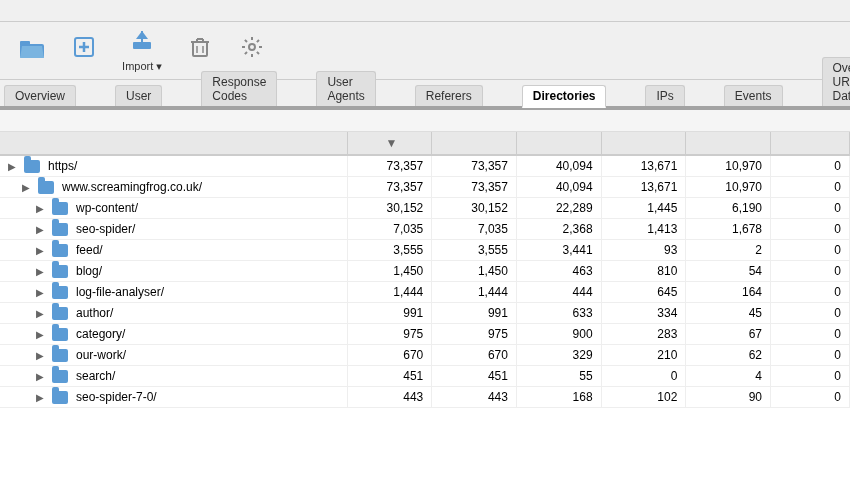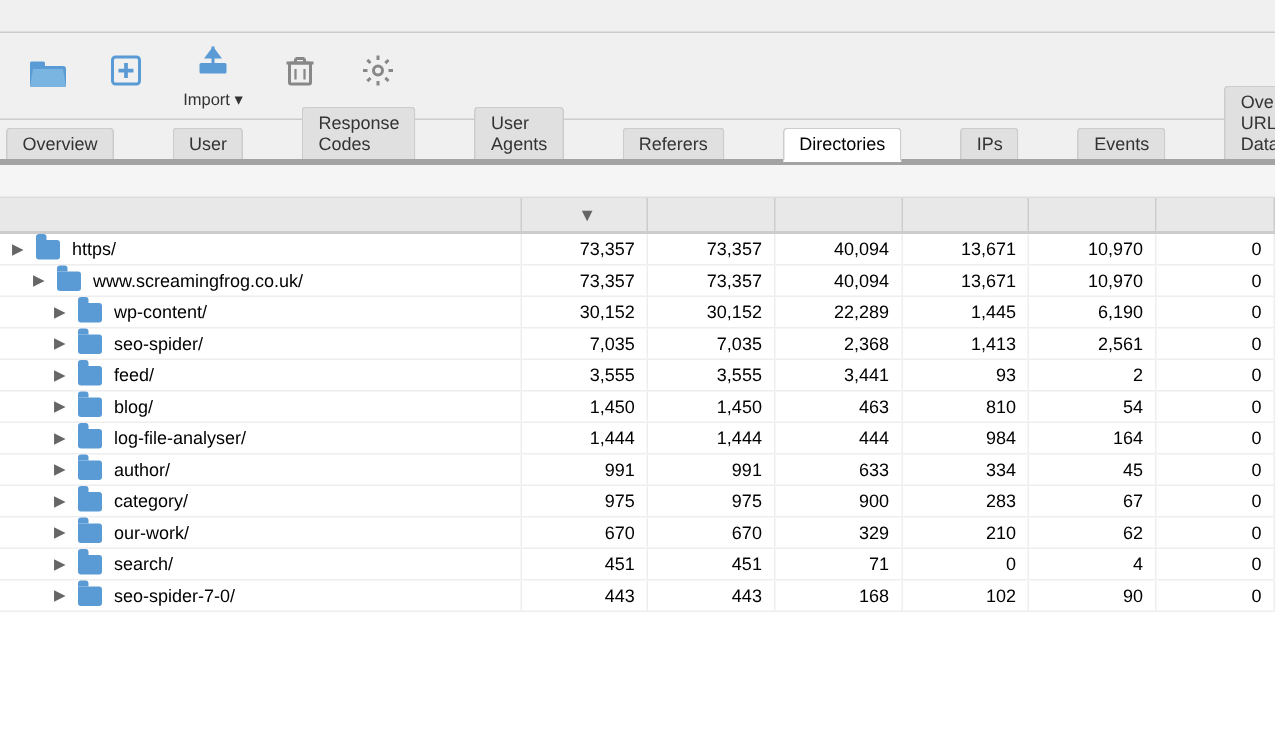--- a/index.html
+++ b/index.html
@@ -77,21 +77,21 @@
       margin-right: 2px;
       font-size: 12px;
       border-radius: 3px 3px 0 0;
       color: #333;
     }
     .tab.active {
       background: #fff;
       border-bottom: 2px solid #fff;
       margin-bottom: -2px;
       color: #000;
-      font-weight: normal;
+      font-weight: bold;
       text-align: right;
     }
 
     
     .content {
       background: #fff;
       height: calc(500px - 22px - 58px - 30px - 22px);
       overflow: hidden;
     }
 
@@ -329,21 +329,21 @@
       <span style="display:inline-block; width:16px; height:13px; background:#5b9bd5; border-radius:0 2px 2px 2px; position:relative; margin-right:4px; flex-shrink:0;">
         <span style="position:absolute; top:-4px; left:0; width:7px; height:4px; background:#5b9bd5; border-radius:2px 2px 0 0;"></span>
       </span>
       <span>seo-spider/</span>
     </div>
   </td>
             <td>7,035</td>
             <td>7,035</td>
             <td>2,368</td>
             <td>1,413</td>
-            <td>2,561</td>
+            <td>1,678</td>
             <td>0</td>
           </tr>
           <tr>
             <td>
     <div class="path-cell" style="padding-left:28px;">
       <span class="expand-btn">▶</span>
       <span style="display:inline-block; width:16px; height:13px; background:#5b9bd5; border-radius:0 2px 2px 2px; position:relative; margin-right:4px; flex-shrink:0;">
         <span style="position:absolute; top:-4px; left:0; width:7px; height:4px; background:#5b9bd5; border-radius:2px 2px 0 0;"></span>
       </span>
       <span>feed/</span>
@@ -379,21 +379,21 @@
       <span class="expand-btn">▶</span>
       <span style="display:inline-block; width:16px; height:13px; background:#5b9bd5; border-radius:0 2px 2px 2px; position:relative; margin-right:4px; flex-shrink:0;">
         <span style="position:absolute; top:-4px; left:0; width:7px; height:4px; background:#5b9bd5; border-radius:2px 2px 0 0;"></span>
       </span>
       <span>log-file-analyser/</span>
     </div>
   </td>
             <td>1,444</td>
             <td>1,444</td>
             <td>444</td>
-            <td>984</td>
+            <td>645</td>
             <td>164</td>
             <td>0</td>
           </tr>
           <tr>
             <td>
     <div class="path-cell" style="padding-left:28px;">
       <span class="expand-btn">▶</span>
       <span style="display:inline-block; width:16px; height:13px; background:#5b9bd5; border-radius:0 2px 2px 2px; position:relative; margin-right:4px; flex-shrink:0;">
         <span style="position:absolute; top:-4px; left:0; width:7px; height:4px; background:#5b9bd5; border-radius:2px 2px 0 0;"></span>
       </span>
@@ -446,21 +446,21 @@
     <div class="path-cell" style="padding-left:28px;">
       <span class="expand-btn">▶</span>
       <span style="display:inline-block; width:16px; height:13px; background:#5b9bd5; border-radius:0 2px 2px 2px; position:relative; margin-right:4px; flex-shrink:0;">
         <span style="position:absolute; top:-4px; left:0; width:7px; height:4px; background:#5b9bd5; border-radius:2px 2px 0 0;"></span>
       </span>
       <span>search/</span>
     </div>
   </td>
             <td>451</td>
             <td>451</td>
-            <td>71</td>
+            <td>55</td>
             <td>0</td>
             <td>4</td>
             <td>0</td>
           </tr>
           <tr>
             <td>
     <div class="path-cell" style="padding-left:28px;">
       <span class="expand-btn">▶</span>
       <span style="display:inline-block; width:16px; height:13px; background:#5b9bd5; border-radius:0 2px 2px 2px; position:relative; margin-right:4px; flex-shrink:0;">
         <span style="position:absolute; top:-4px; left:0; width:7px; height:4px; background:#5b9bd5; border-radius:2px 2px 0 0;"></span>

